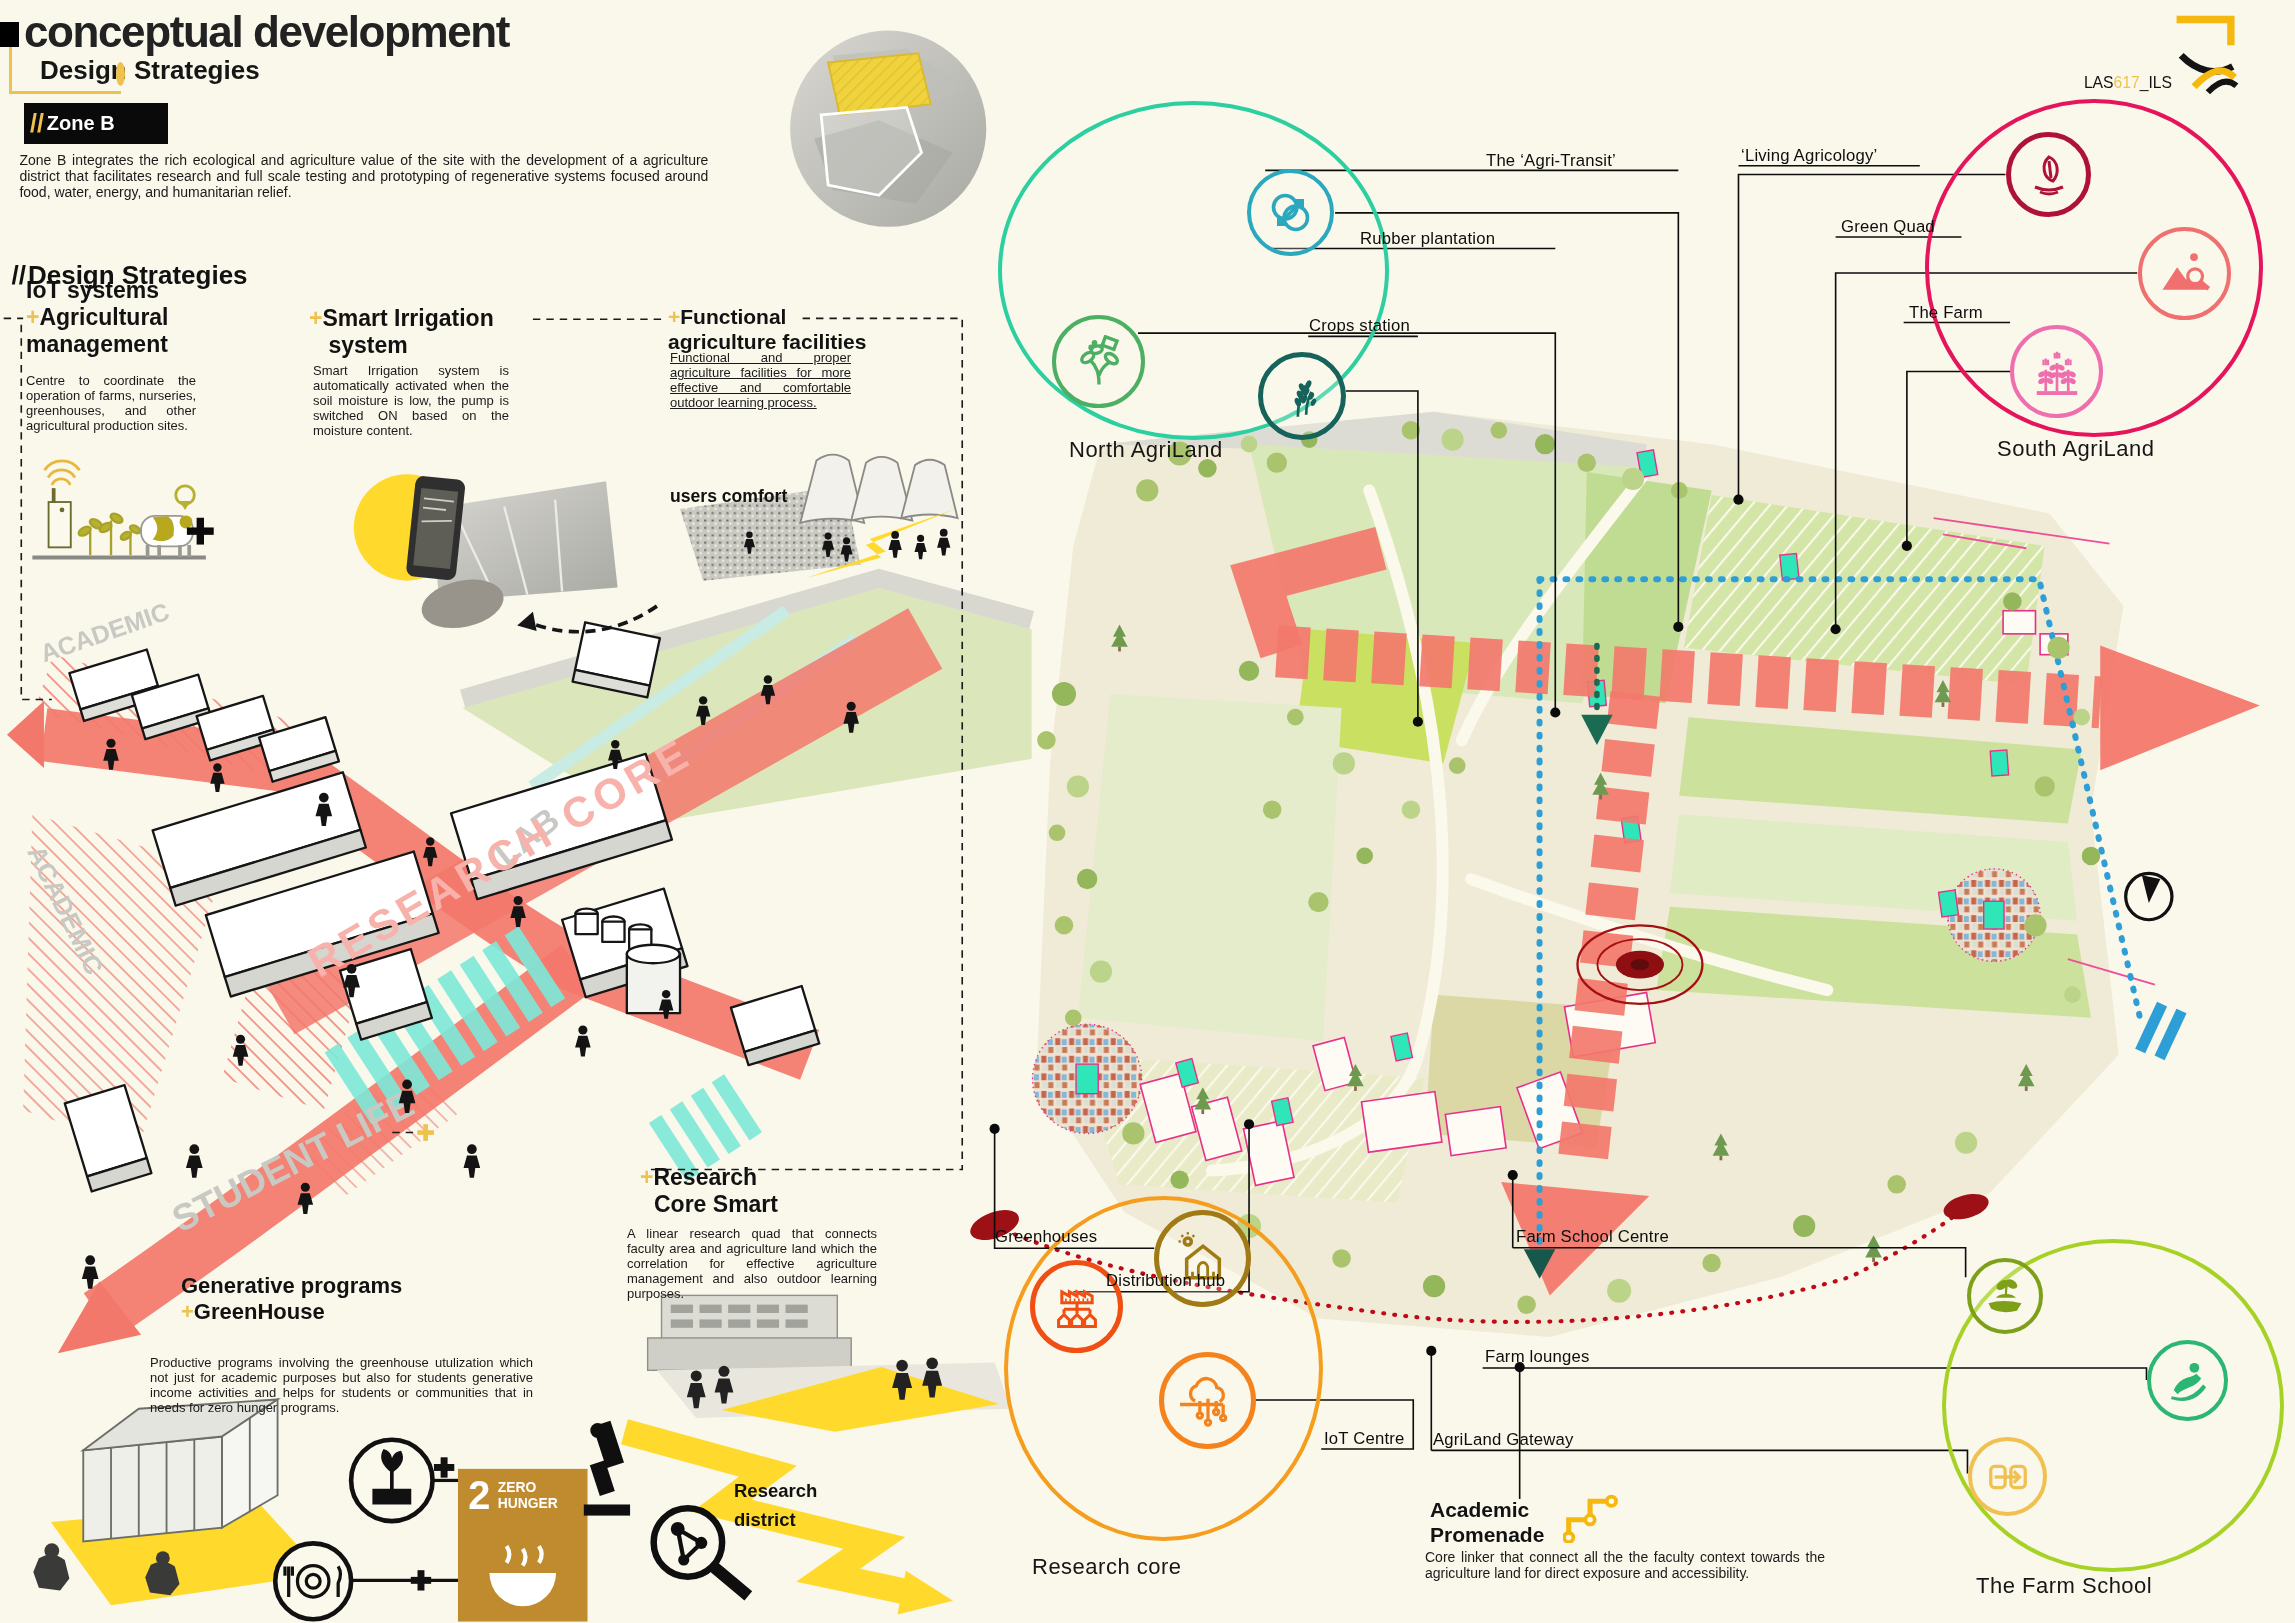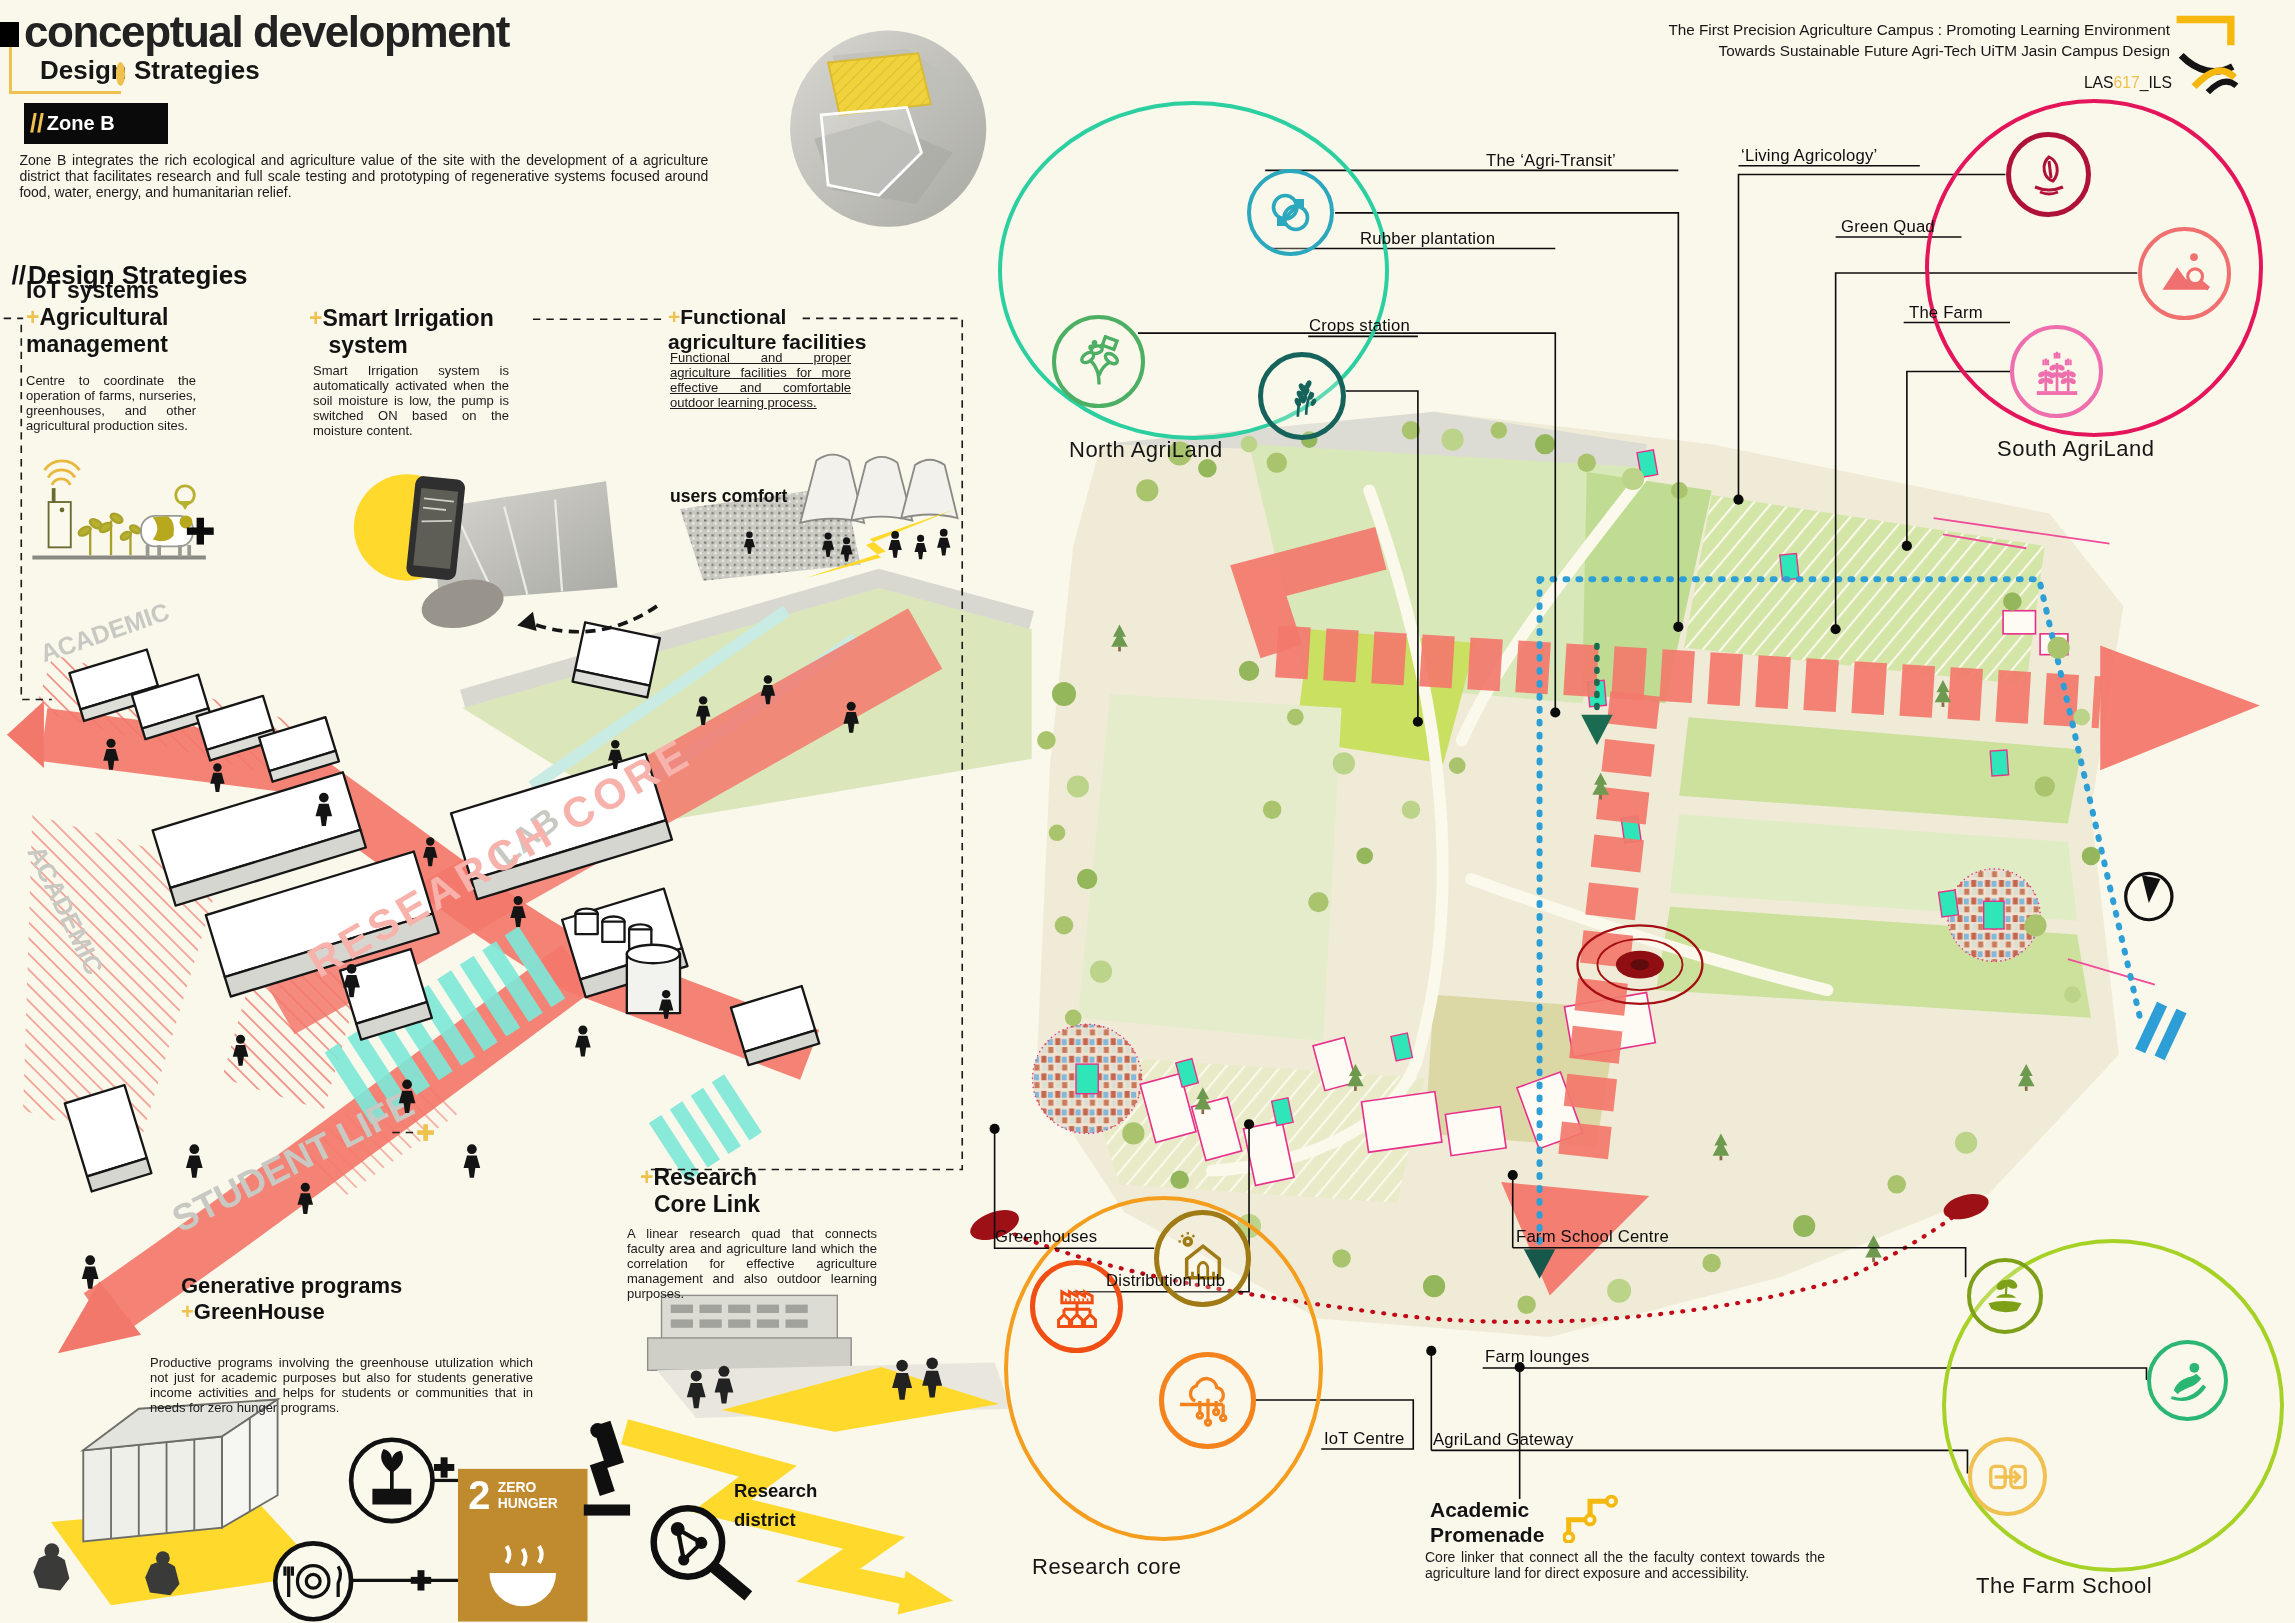--- a/index.html
+++ b/index.html
@@ -600,24 +600,20 @@
 <div class="abs" style="left:23.6px;top:103px;width:144px;height:41px;background:#0A0A0A;display:flex;align-items:center;padding-left:6.5px;box-sizing:border-box;">
   <span style="color:#EFC24F;font-size:25px;font-weight:700;">//</span>
       <span style="color:#FFF;font-size:20px;font-weight:700;margin-left:2.8px;">Zone B</span>
 </div>
 <div class="abs" style="left:19.4px;top:153px;width:689px;font-size:14px;line-height:1.13;text-align:justify;color:#1a1a1a;">Zone B  integrates the rich ecological and agriculture value of the site with the development of a agriculture district that facilitates research and full scale testing and prototyping of regenerative systems focused around food, water, energy, and humanitarian relief.</div>
 
 <div class="abs" style="left:11.6px;top:212px;font-size:26px;font-weight:700;white-space:nowrap;margin-top:48px;">
   <span>//</span><span style="margin-left:1.9px;">Design Strategies</span>
 </div>
 
-<div class="abs" style="left:1518px;top:18.5px;width:652px;text-align:right;font-size:15.3px;line-height:1.4;color:#161616;">
-  <div>The First Precision Agriculture Campus : Promoting Learning Environment</div>
-  <div>Towards Sustainable Future Agri-Tech UiTM Jasin Campus Design</div>
-</div>
 <div class="abs" style="left:2036px;top:74px;width:136px;text-align:right;font-size:15.7px;font-weight:400;">
   <span>LAS</span><span style="color:#EFC24F;">617</span><span>_ILS</span>
 </div>
 <svg class="abs" style="left:2172px;top:13px" width="69" height="83" viewBox="0 0 150 180">
   <path d="M10,14 H128 V70" fill="none" stroke="#F5B80E" stroke-width="16"></path>
   <path d="M20,92 C55,128 95,136 132,116" fill="none" stroke="#141414" stroke-width="15"></path>
   <path d="M48,160 C85,120 112,116 136,140" fill="none" stroke="#F5B80E" stroke-width="15"></path>
   <path d="M78,172 C102,146 122,142 140,158" fill="none" stroke="#141414" stroke-width="13"></path>
 </svg>
 
@@ -636,21 +632,21 @@
 
 <div class="strat-h" style="left:668px;top:305px;font-size:21px;">
   <div><span class="plus">+</span><span>Functional</span></div>
   <div>agriculture facilities</div>
 </div>
 <div class="strat-b" style="left:670px;top:350px;width:181px;text-decoration:underline;">Functional and proper agriculture facilities for more effective and comfortable outdoor learning process.</div>
 <div class="abs" style="left:670px;top:486px;font-size:17.6px;font-weight:700;white-space:nowrap;">users comfort</div>
 
 <div class="strat-h" style="left:627px;top:1164px;margin-left:13px;">
   <div><span class="plus">+</span><span>Research</span></div>
-  <div style="padding-left:14px;">Core Link</div>
+  <div style="padding-left:14px;">Core Smart</div>
 </div>
 <div class="strat-b" style="left:627px;top:1226px;width:250px;">A linear research quad that connects faculty area and agriculture land which the correlation for effective agriculture management and also outdoor learning purposes.</div>
 
 <div class="strat-h" style="left:181px;top:1273px;font-size:22px;">
   <div>Generative programs</div>
   <div><span class="plus">+</span><span>GreenHouse</span></div>
 </div>
 <div class="strat-b" style="left:150px;top:1355px;width:383px;">Productive programs involving the greenhouse utulization which not just for academic purposes but also for students generative income activities and helps for students or communities that in needs for zero hunger programs.</div>
 
 <div class="strat-h" style="left:1430px;top:1498px;font-size:21px;">

